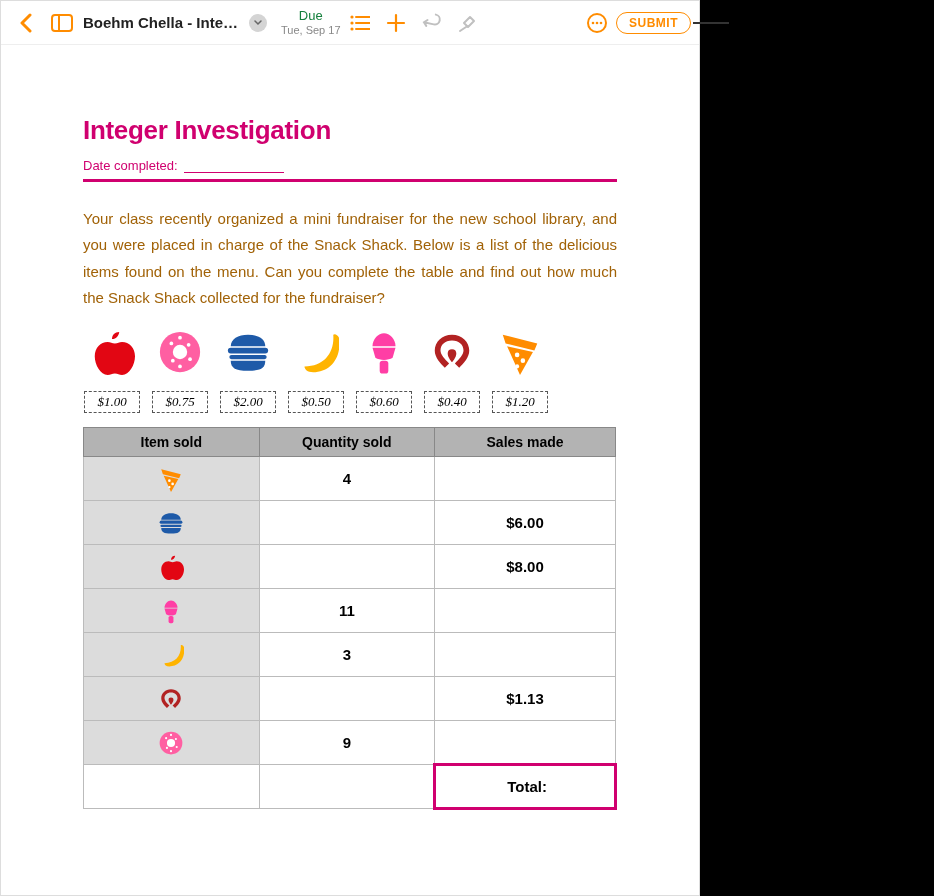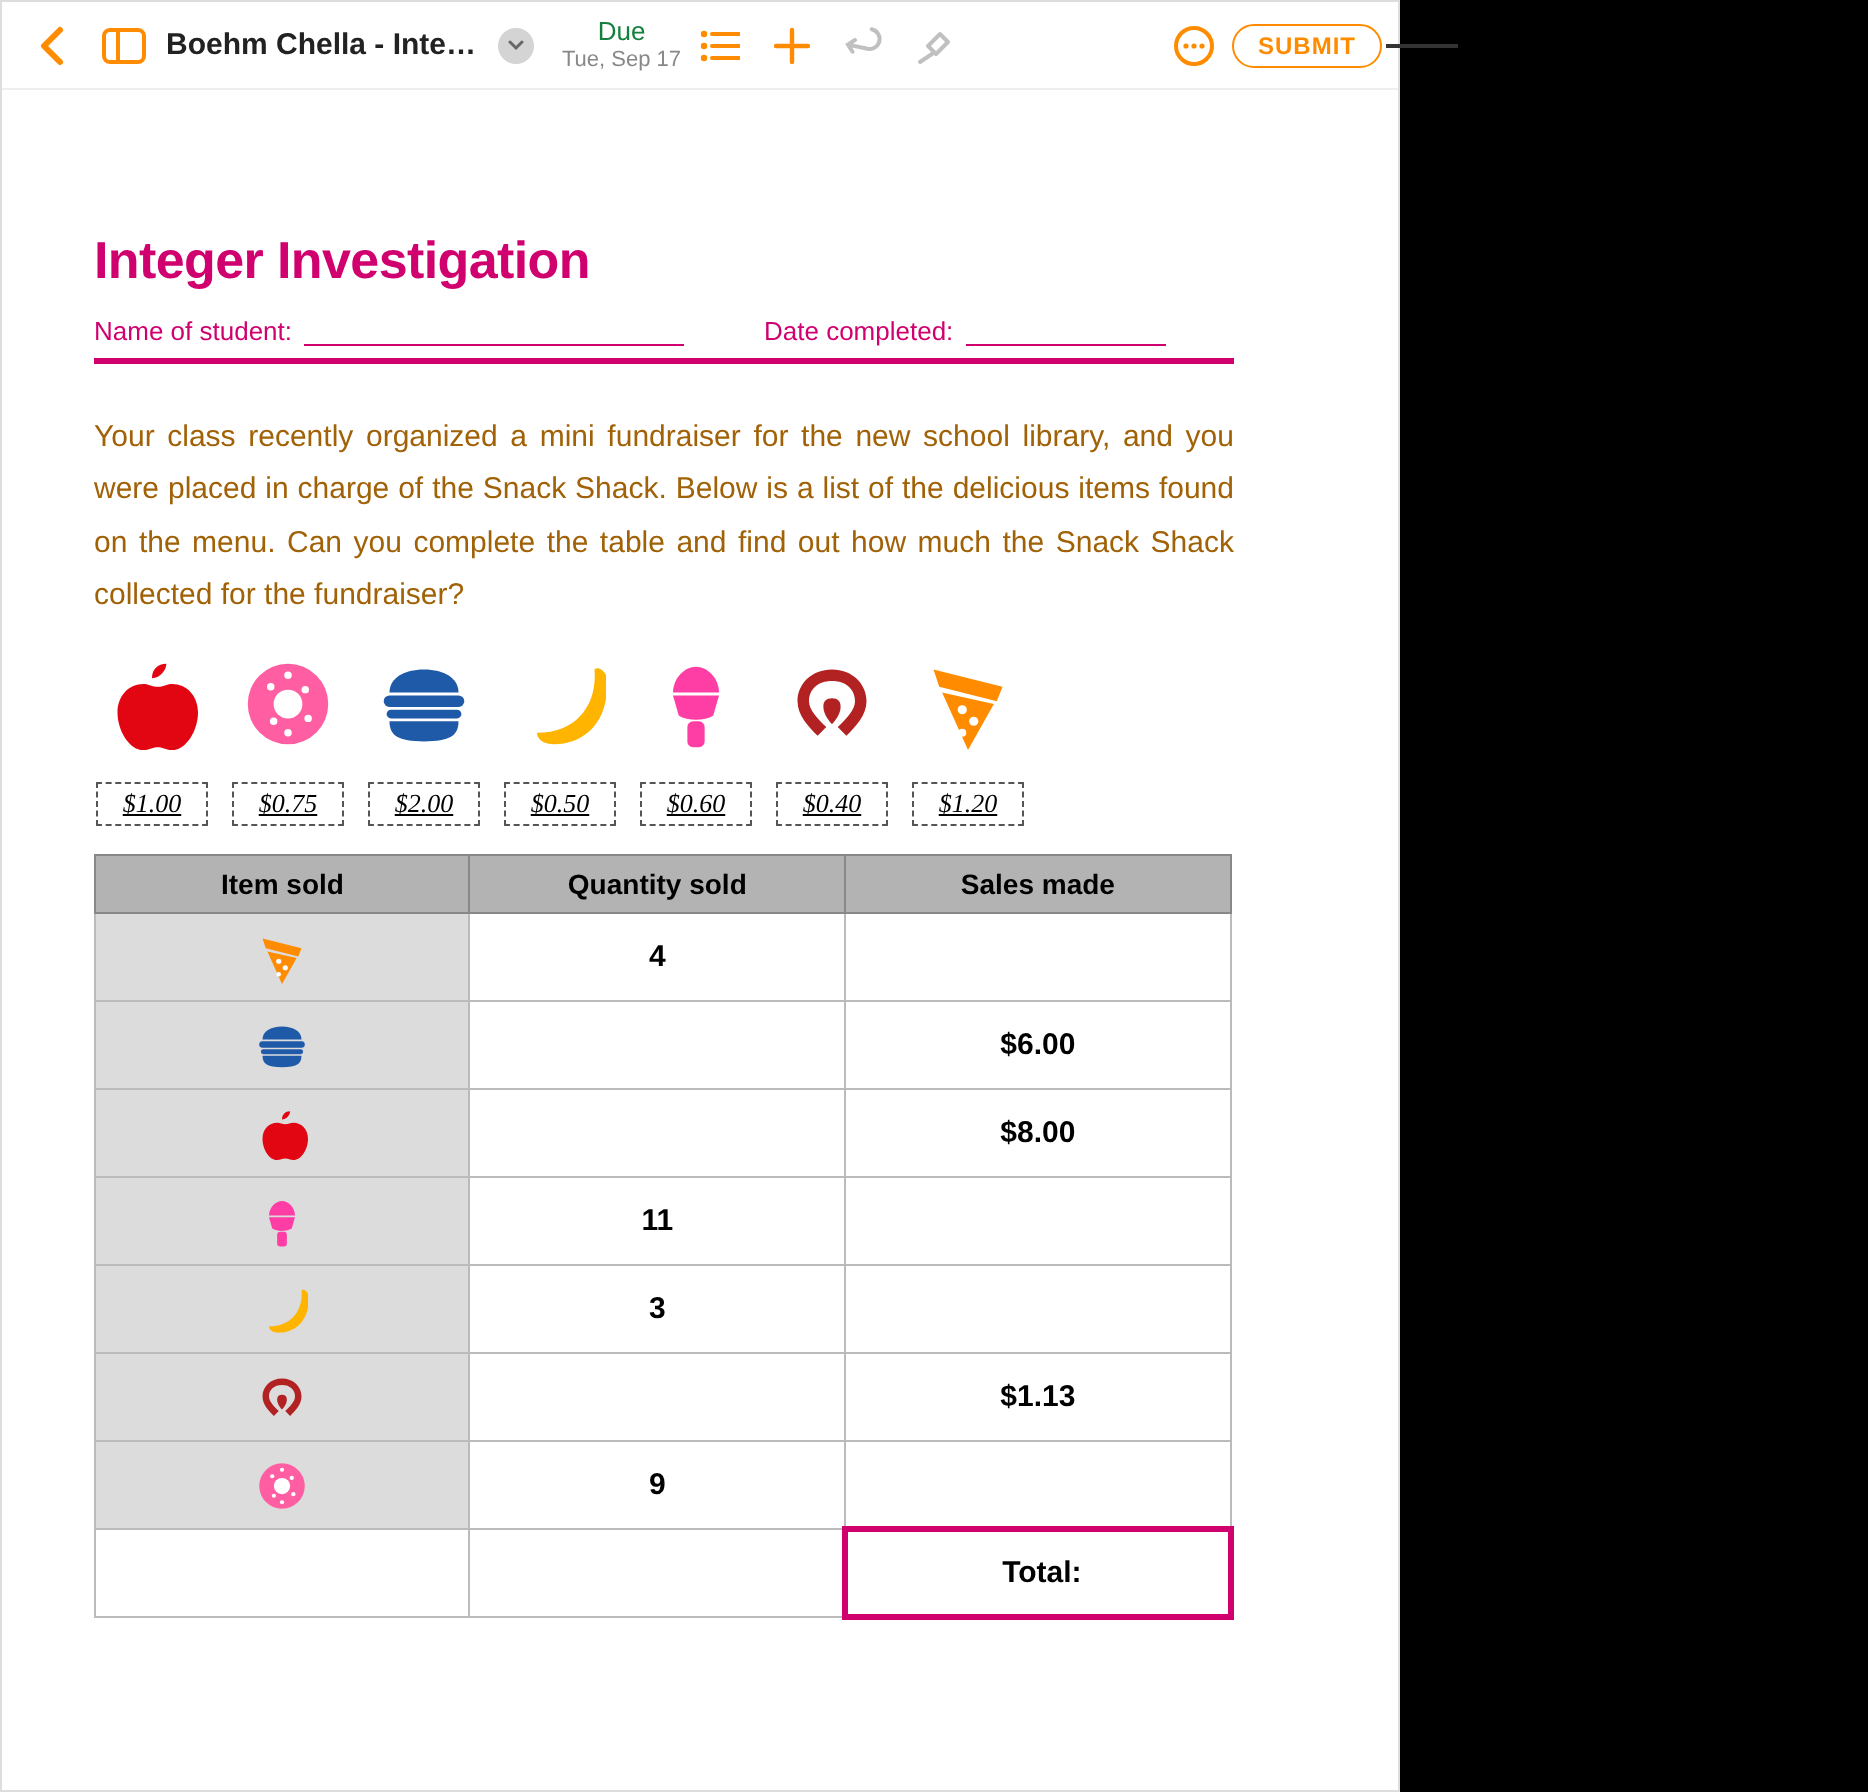--- a/index.html
+++ b/index.html
@@ -75,21 +75,21 @@
     background: transparent;
     border-radius: 13px;
     padding: 3px 12px;
     font-size: 12px;
     font-weight: 700;
     letter-spacing: 0.5px;
     cursor: pointer;
   }
   
   .page {
-    padding: 70px 82px 20px 46px;
+    padding: 70px 82px 20px 82px;
   }
   .heading {
     color: #d0006f;
     font-size: 26px;
     font-weight: 800;
     letter-spacing: -0.3px;
     margin-bottom: 12px;
   }
   .meta-row {
     display: flex;
@@ -117,21 +117,20 @@
     line-height: 1.75;
     text-align: justify;
     margin-bottom: 16px;
   }
   
   .price-row {
     display: flex;
     gap: 10px;
     margin-bottom: 14px;
     padding-left: 0;
-    text-decoration: underline;
   }
   .price-item {
     width: 58px;
     display: flex;
     flex-direction: column;
     align-items: center;
   }
   .food-icon {
     height: 50px;
     display: flex;
@@ -285,24 +284,20 @@
           <circle cx="11" cy="11" r="1.3" fill="#ff8c00"></circle>
           <circle cx="15" cy="11" r="1.3" fill="#ff8c00"></circle>
         </svg>
     </div>
     <button class="submit-btn">SUBMIT</button>
   </div>
 
   <div class="page">
     <div class="heading">Integer Investigation</div>
     <div class="meta-row">
-      <div class="meta-field">
-        <span>Name of student:</span>
-        <span class="meta-line" style="width:190px"></span>
-      </div>
       <div class="meta-field">
         <span>Date completed:</span>
         <span class="meta-line" style="width:100px"></span>
       </div>
     </div>
     <div class="hr-bar"></div>
     <div class="intro">Your class recently organized a mini fundraiser for the new school library, and you were placed in charge of the Snack Shack. Below is a list of the delicious items found on the menu. Can you complete the table and find out how much the Snack Shack collected for the fundraiser?</div>
 
     <div class="price-row" id="price-row">
         <div class="price-item">

